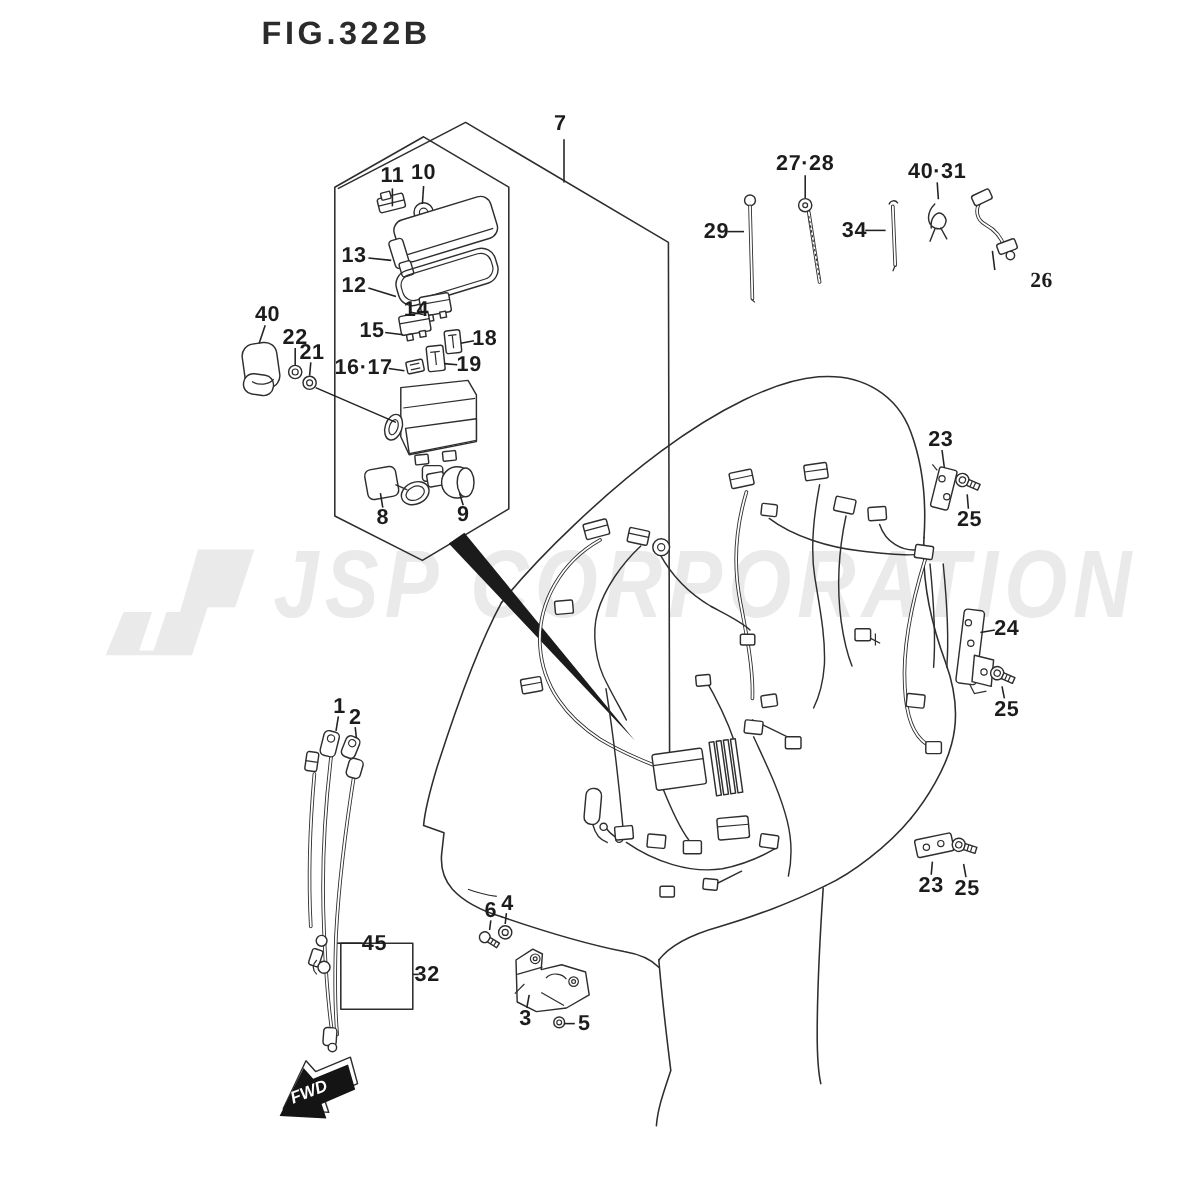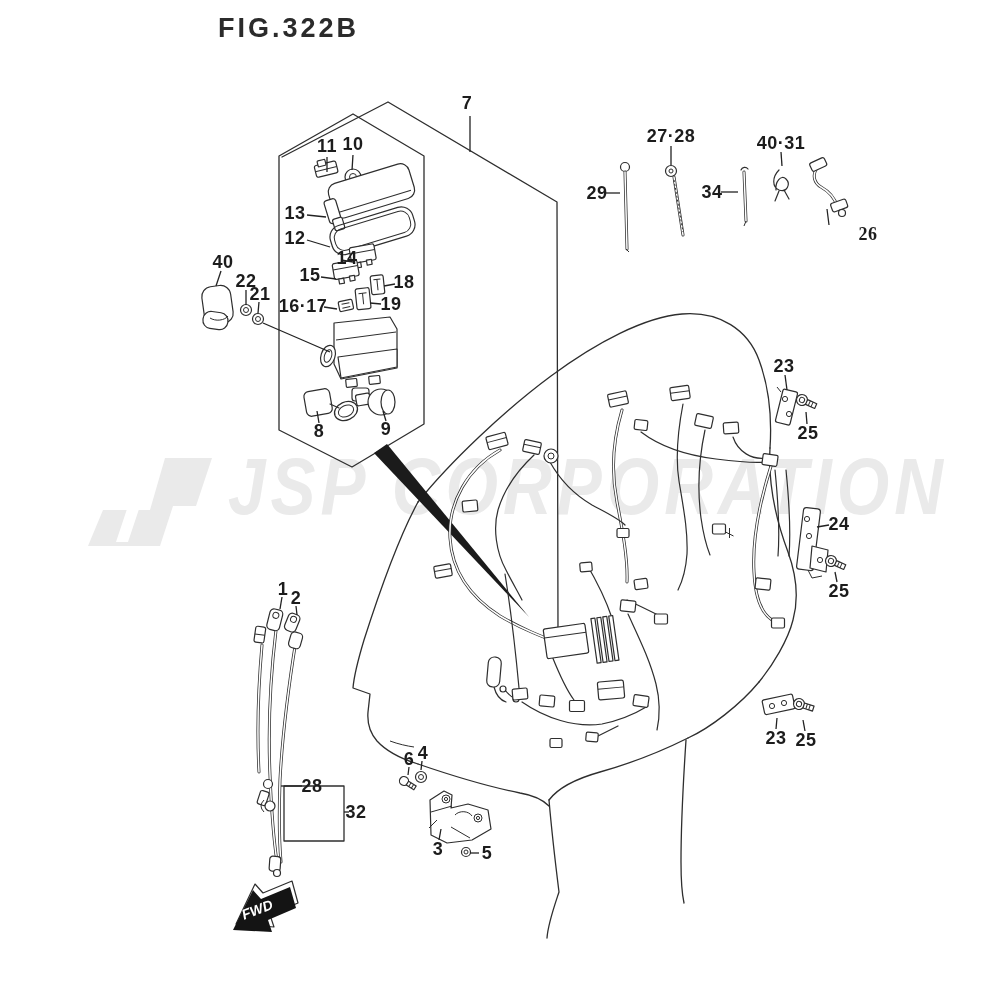--- a/index.html
+++ b/index.html
@@ -489,20 +489,20 @@
       <div class="plabel" style="left: 781px; top: 143px;">40·31</div>
       <div class="plabel" style="left: 868px; top: 234px; font-family: Liberation Serif, serif;">26</div>
       <div class="plabel" style="left: 784px; top: 366px;">23</div>
       <div class="plabel" style="left: 808px; top: 433px;">25</div>
       <div class="plabel" style="left: 839px; top: 524px;">24</div>
       <div class="plabel" style="left: 839px; top: 591px;">25</div>
       <div class="plabel" style="left: 776px; top: 738px;">23</div>
       <div class="plabel" style="left: 806px; top: 740px;">25</div>
       <div class="plabel" style="left: 283px; top: 589px;">1</div>
       <div class="plabel" style="left: 296px; top: 598px;">2</div>
-      <div class="plabel" style="left: 312px; top: 786px;">28</div>
+      <div class="plabel" style="left: 312px; top: 786px;">45</div>
       <div class="plabel" style="left: 356px; top: 812px;">32</div>
       <div class="plabel" style="left: 409px; top: 759px;">6</div>
       <div class="plabel" style="left: 423px; top: 753px;">4</div>
       <div class="plabel" style="left: 438px; top: 849px;">3</div>
       <div class="plabel" style="left: 487px; top: 853px;">5</div>
     </div>
 </div>
 
 </body></html>

